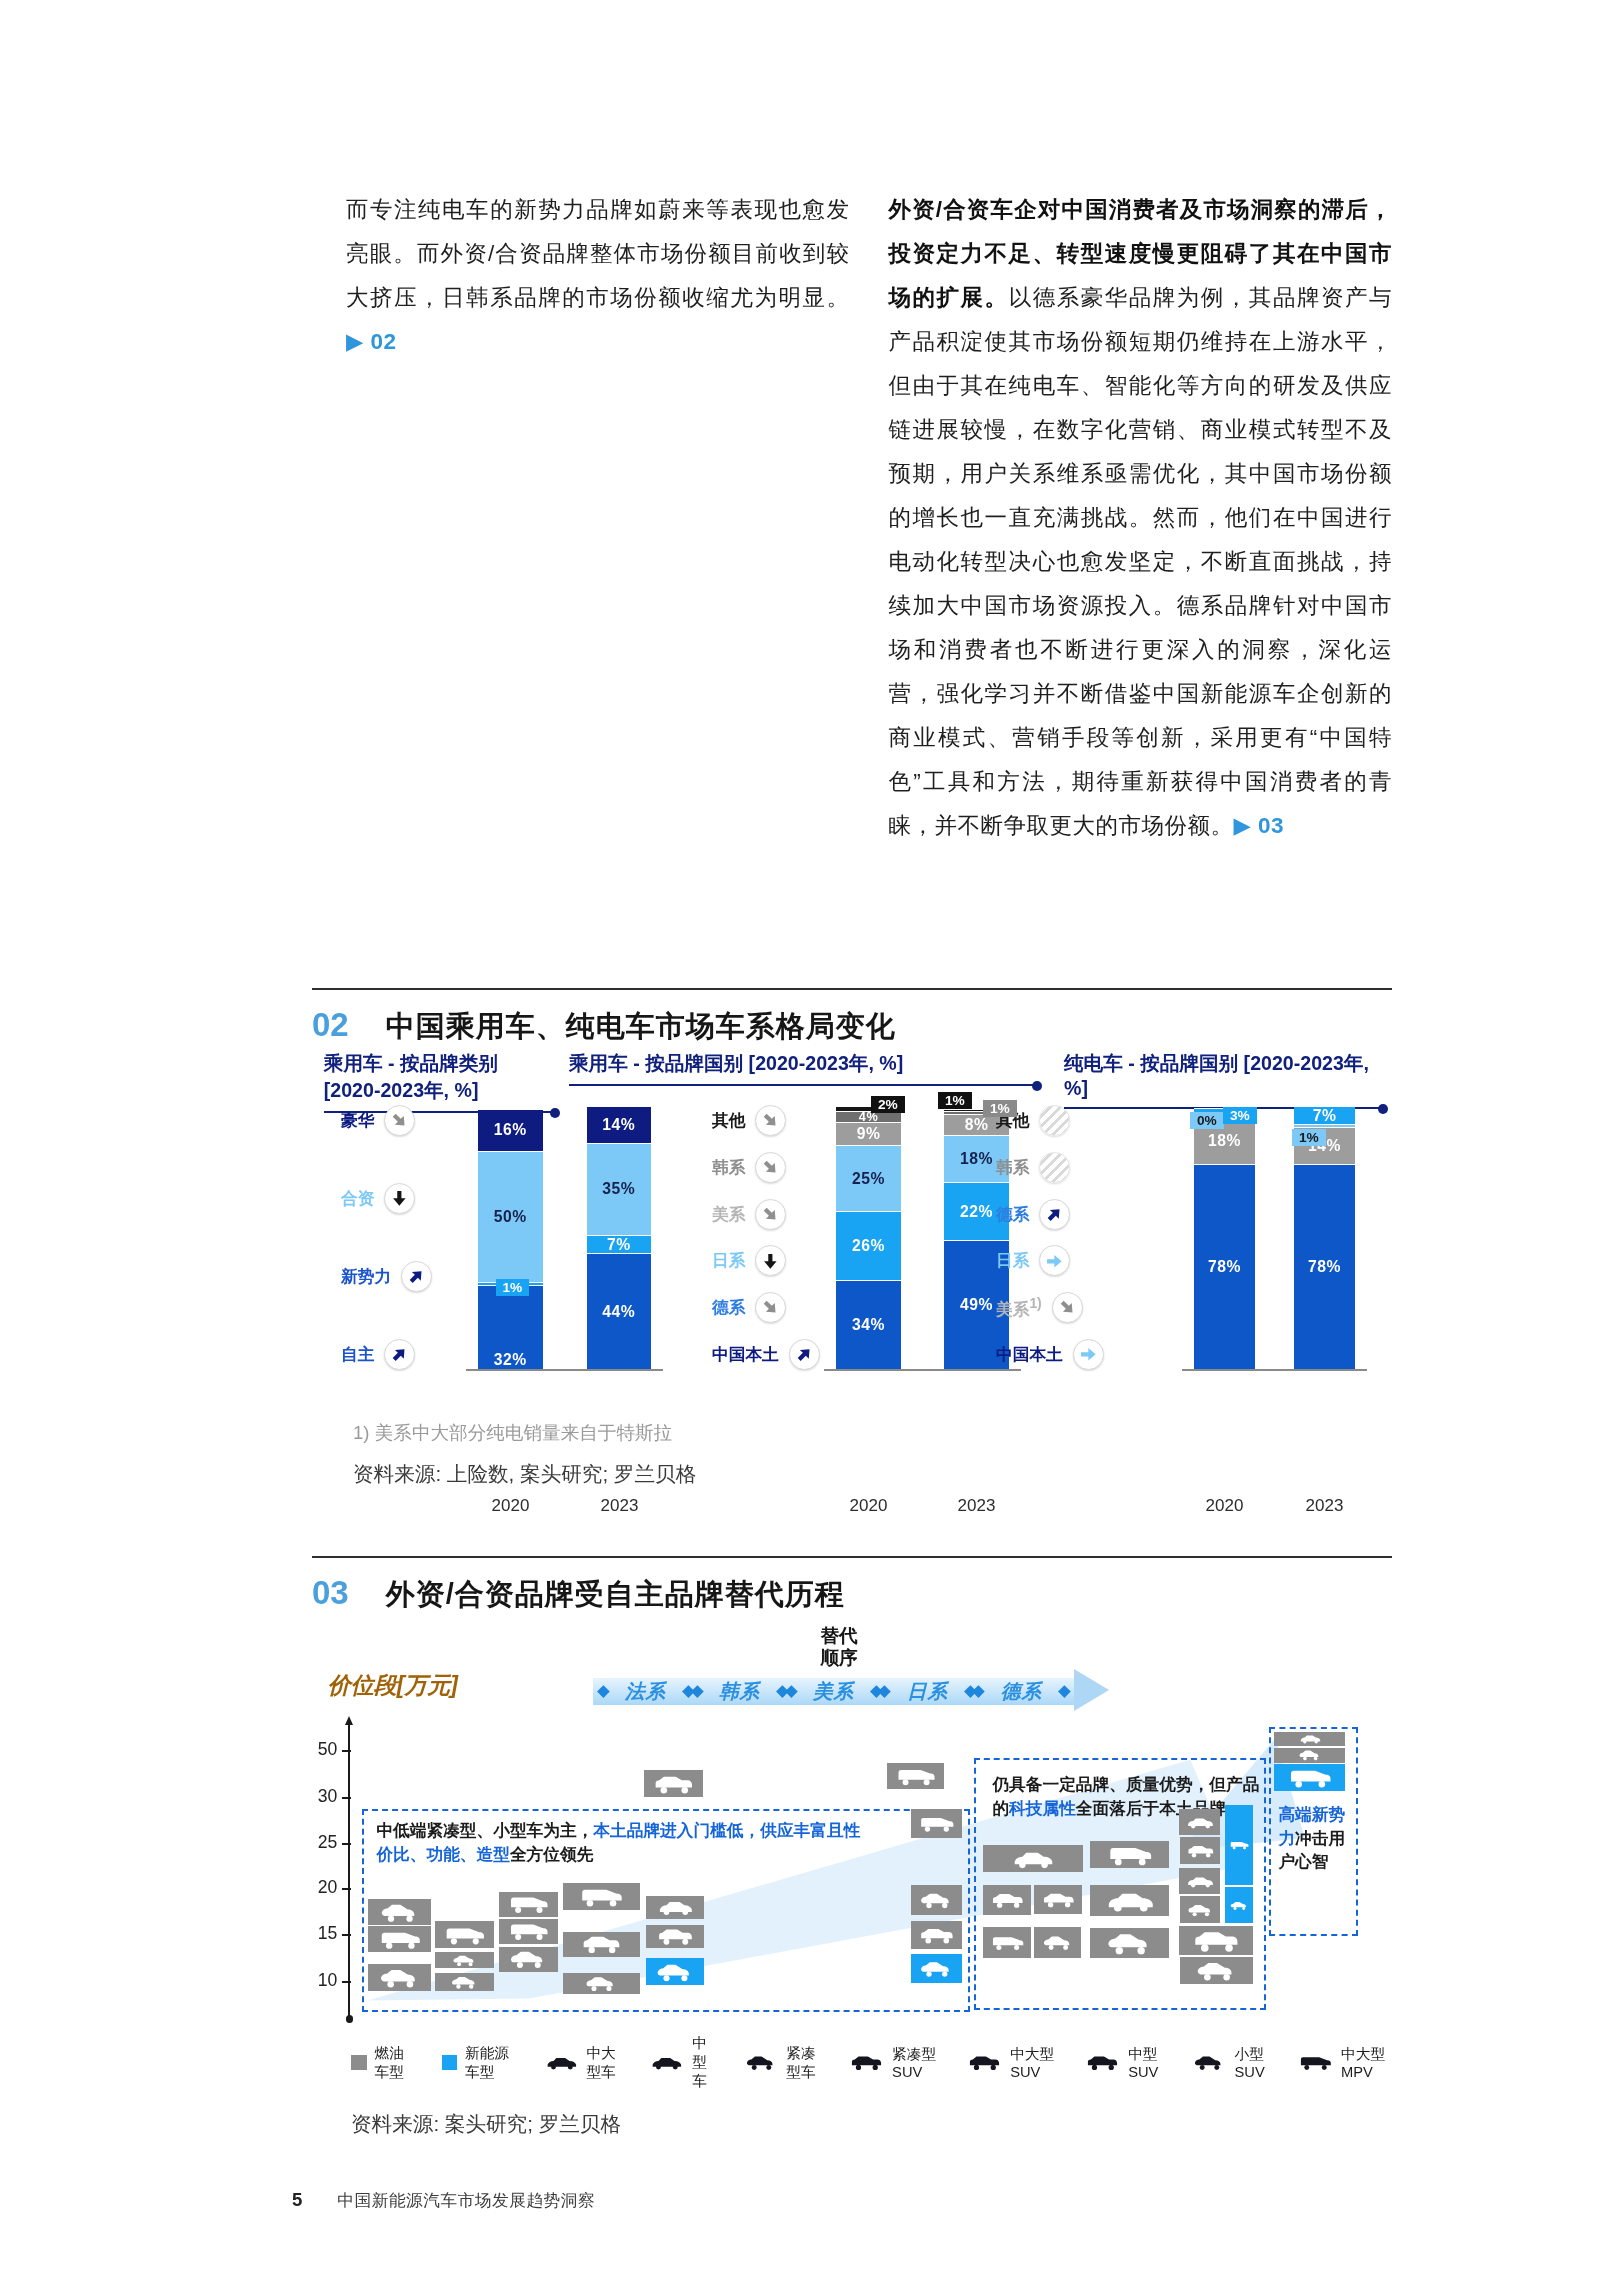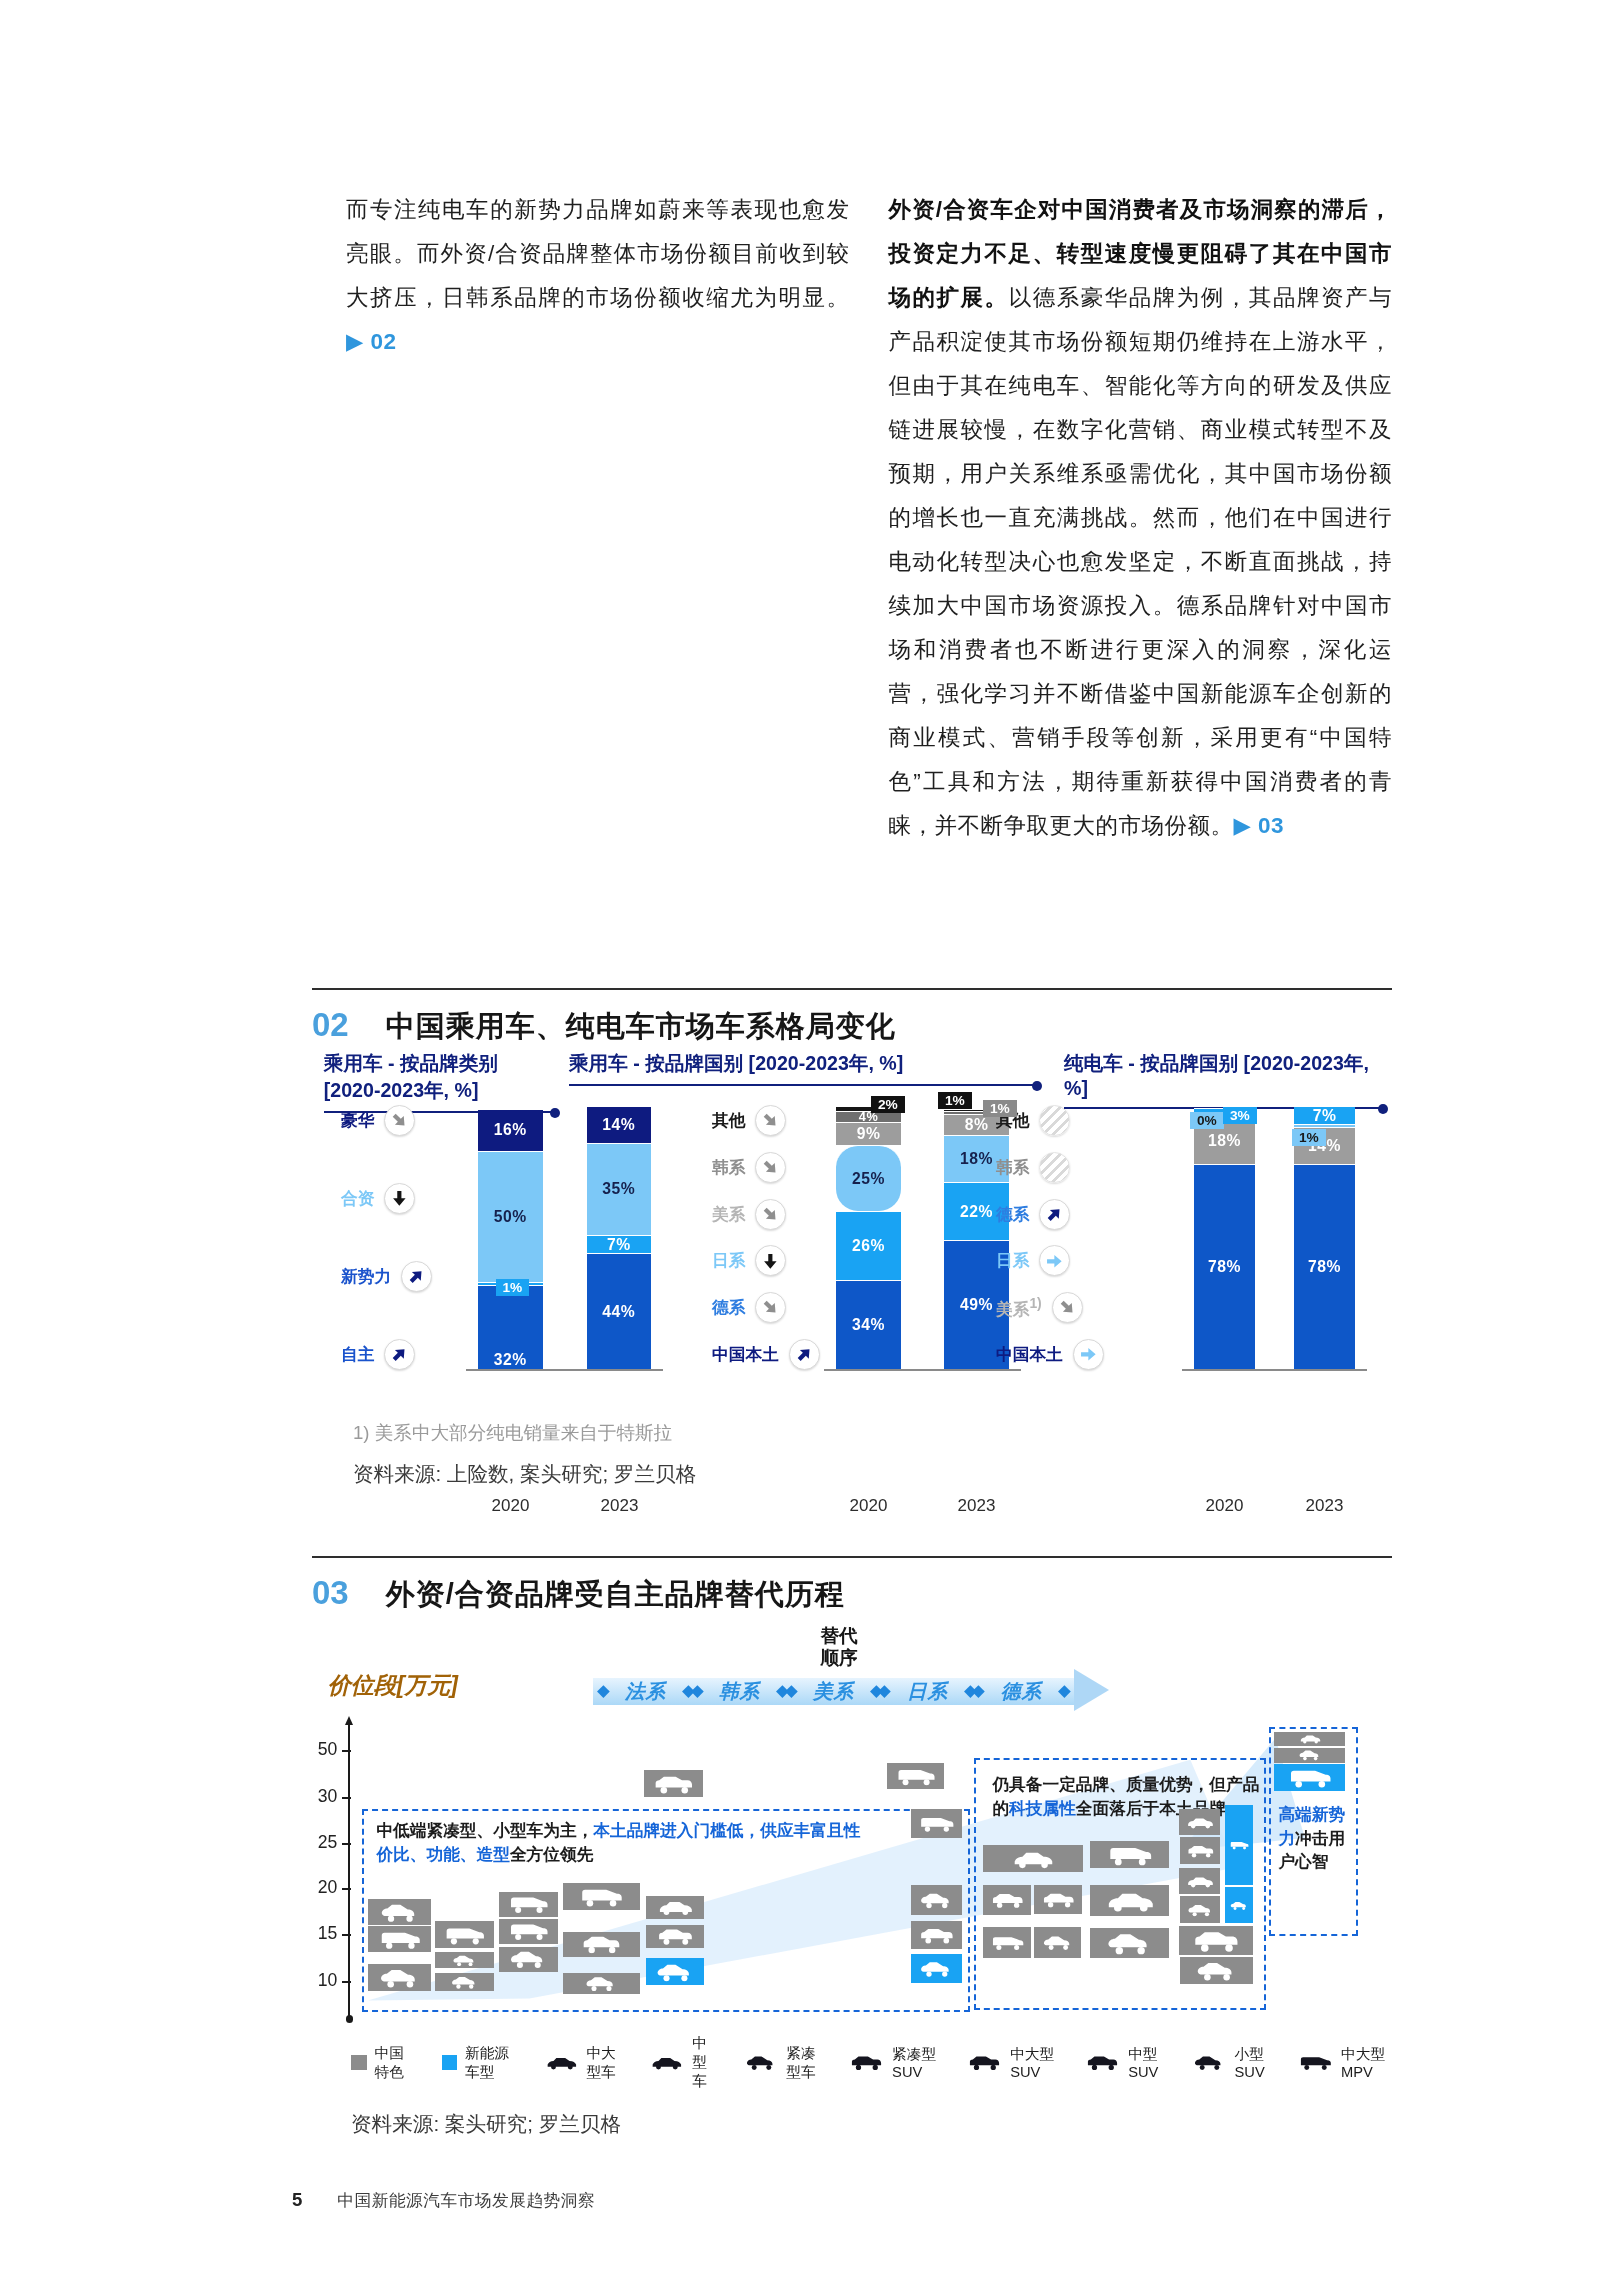--- a/index.html
+++ b/index.html
@@ -276,21 +276,21 @@
 
     <div class="bars bB">
       <div class="bar">
         <div class="seg sg-black" style="height: 2%;"></div>
         <div class="seg sg-dgray" style="height: 4%;">
             <span class="lbl lbl-sm">4%</span>
           </div>
         <div class="seg sg-gray" style="height: 9%;">
             <span class="lbl">9%</span>
           </div>
-        <div class="seg sg-lblue" style="height: 25%; border-radius: 22px;">
+        <div class="seg sg-lblue" style="height: 25%;">
             <span class="lbl">25%</span>
           </div>
         <div class="seg sg-bblue" style="height: 26%;">
             <span class="lbl">26%</span>
           </div>
         <div class="seg sg-mblue" style="height: 34%;">
             <span class="lbl">34%</span>
           </div>
       </div>
       <div class="bar">
@@ -669,21 +669,21 @@
           <svg viewBox="0 0 48 22">
             <use href="#car-van"></use>
           </svg>
         </div>
       </div>
   </div>
 
   <div class="fig03-legend">
     <div class="leg-item">
         <span class="swatch sw-gray"></span>
-        <span>中国特色</span>
+        <span>燃油车型</span>
       </div>
     <div class="leg-item">
         <span class="swatch sw-blue"></span>
         <span>新能源车型</span>
       </div>
     <div class="leg-item">
         <svg class="leg-car" viewBox="0 0 36 17" width="35" height="16.7">
           <use href="#car-sedan"></use>
         </svg>
         <span>中大型车</span>

